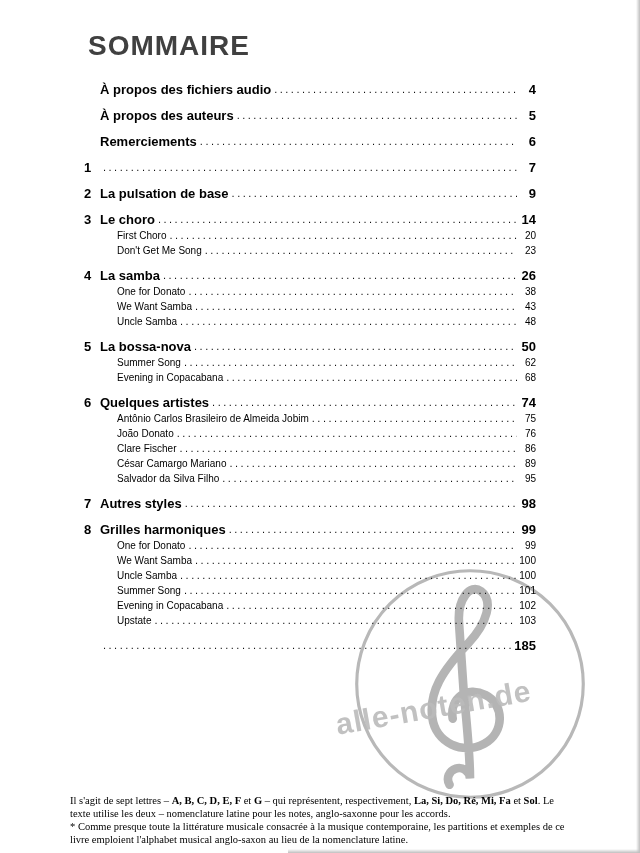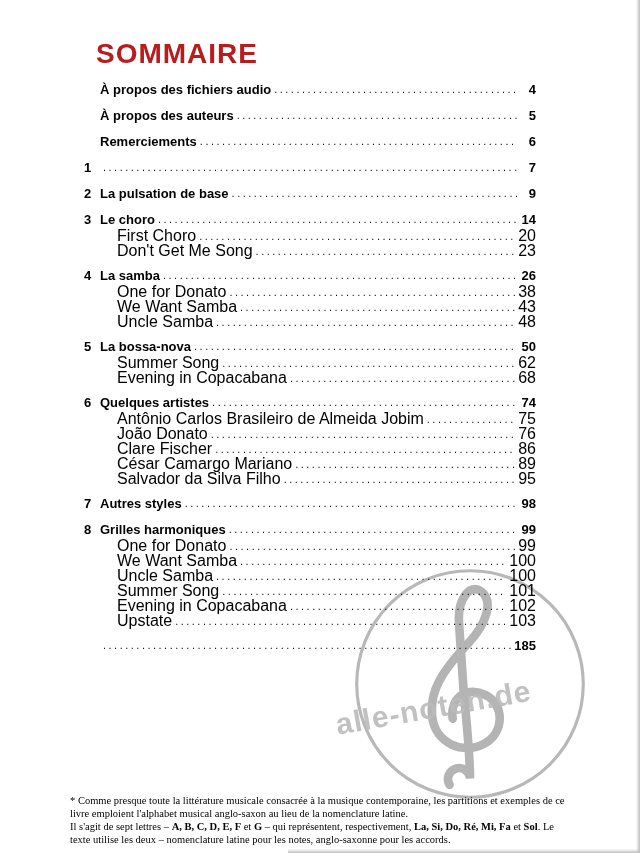--- a/index.html
+++ b/index.html
@@ -29,25 +29,25 @@
   .scan-edge-bottom {
     position: absolute; right: 0; bottom: 0; height: 4px; width: 55%;
     background: linear-gradient(to top, #bfbfbf, rgba(191,191,191,0));
     z-index: 5;
   }
   
   .title {
     position: absolute;
     left: 84px;
     top: 26px;
-    margin: 12px;
+    margin: 4px;
     font-size: 28px;
     font-weight: bold;
     letter-spacing: 1px;
-    color: #b91c1c;
+    color: #404040;
     z-index: 2;
   }
   
   .toc {
     position: absolute;
     left: 84px;
     top: 80px;
     width: 452px;
     z-index: 2;
   }
@@ -55,21 +55,21 @@
     display: flex;
     align-items: center;
   }
   .toc-row.main {
     font-weight: bold;
     font-size: 13px;
     line-height: 17px;
   }
   .toc-row.sub {
     font-weight: normal;
-    font-size: 16px;
+    font-size: 10px;
     line-height: 14px;
     padding-left: 33px;
   }
   .toc-row.gap { margin-top: 8px; }
   .toc-num {
     flex: none;
     width: 16px;
   }
   .toc-label { white-space: nowrap; }
   .leader {
@@ -310,20 +310,20 @@
                C 180 44 172 72 148 98
                C 114 134 98 160 102 192
                C 106 226 142 240 168 226
                C 194 212 194 176 170 164
                C 146 152 124 168 128 194" fill="none" stroke="#b4b4b4" stroke-width="11" stroke-linecap="round"></path>
     </svg>
     <div class="wm-text">alle-noten.de</div>
   </div>
 
   <div class="footnote">
+    <p id="footnote-line2"><span>Il s'agit de sept lettres – </span><span class="b">A, B, C, D, E, F</span><span> et </span><span class="b">G</span><span> – qui représentent, respectivement, </span><span class="b">La, Si, Do, Ré, Mi, Fa</span><span> et </span><span class="b">Sol</span><span>. Le texte utilise les deux – nomenclature latine pour les notes, anglo-saxonne pour les accords.</span></p>
     <p>* Comme presque toute la littérature musicale consacrée à la musique contemporaine, les partitions et exemples de ce livre emploient l'alphabet musical anglo-saxon au lieu de la nomenclature latine.</p>
-    <p id="footnote-line2"><span>Il s'agit de sept lettres – </span><span class="b">A, B, C, D, E, F</span><span> et </span><span class="b">G</span><span> – qui représentent, respectivement, </span><span class="b">La, Si, Do, Ré, Mi, Fa</span><span> et </span><span class="b">Sol</span><span>. Le texte utilise les deux – nomenclature latine pour les notes, anglo-saxonne pour les accords.</span></p>
   </div>
 
   <div class="scan-edge-right"></div>
   <div class="scan-edge-bottom"></div>
 
 </div>
 
 </body></html>

